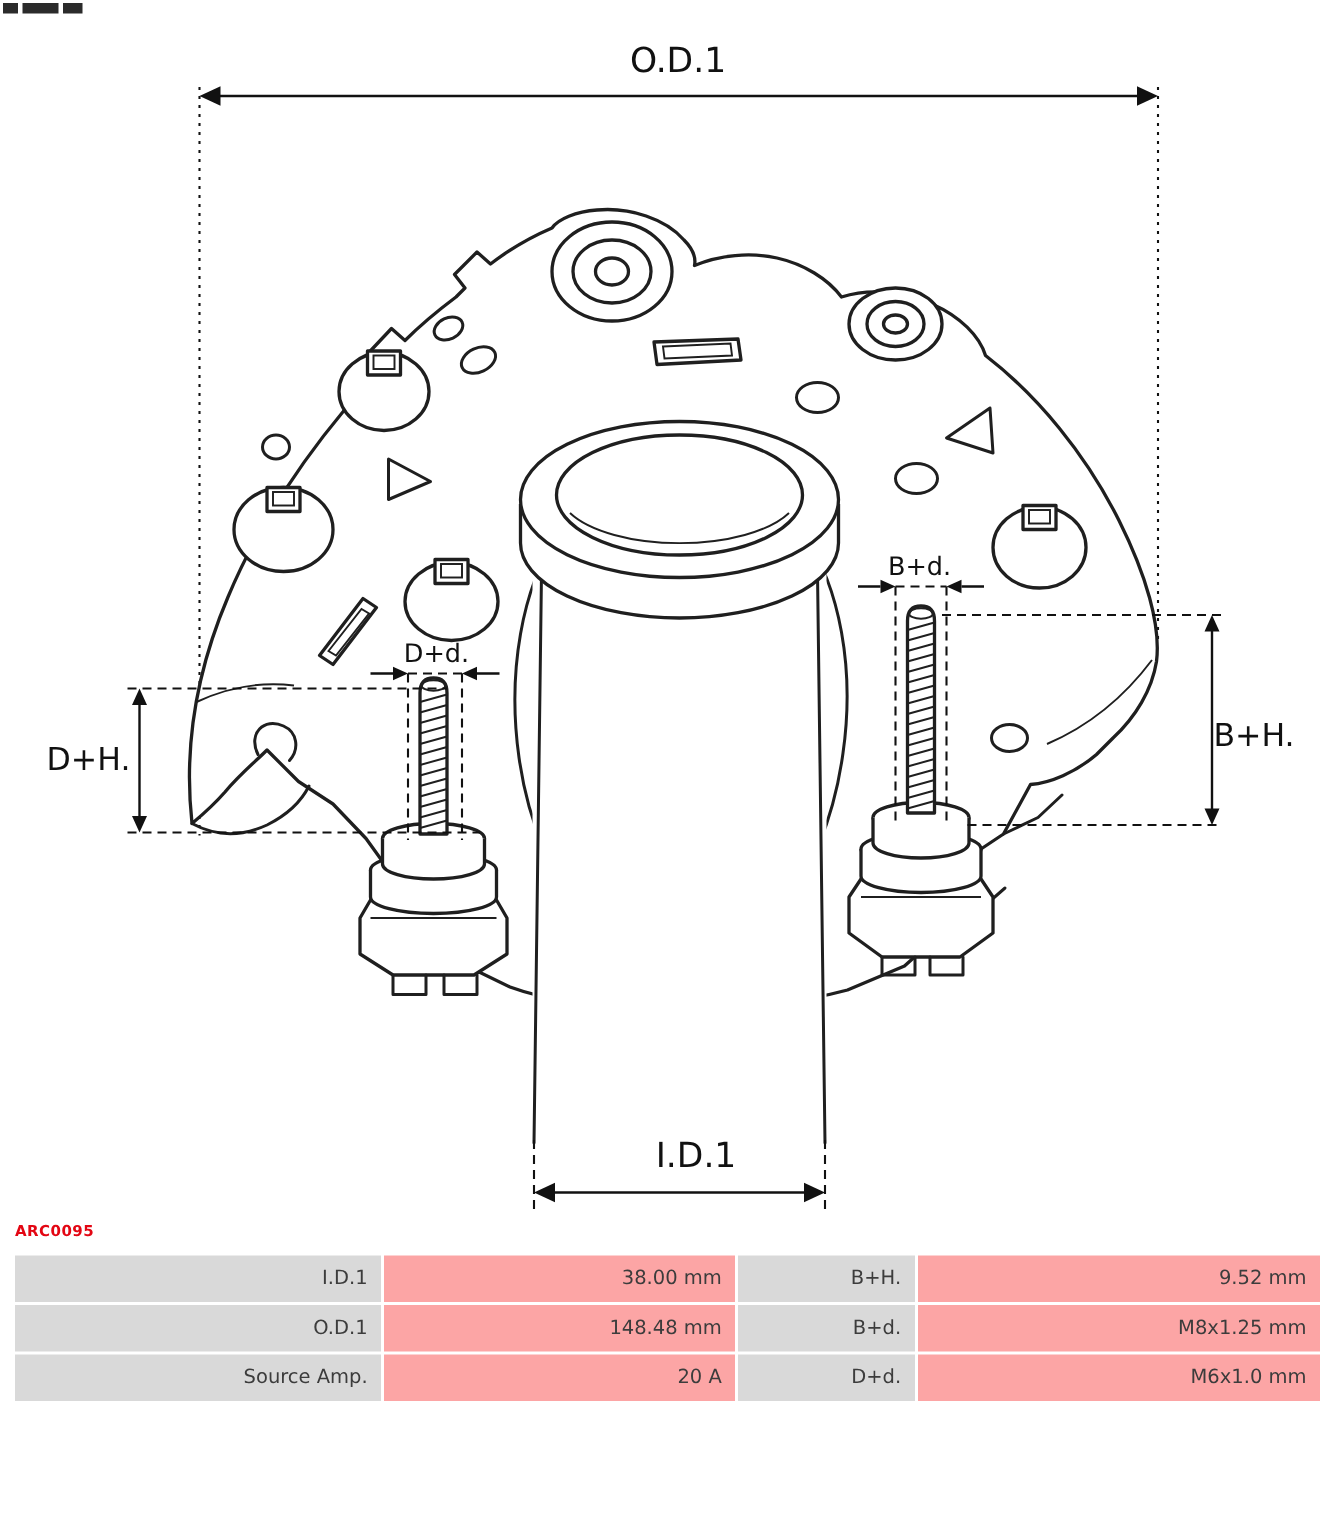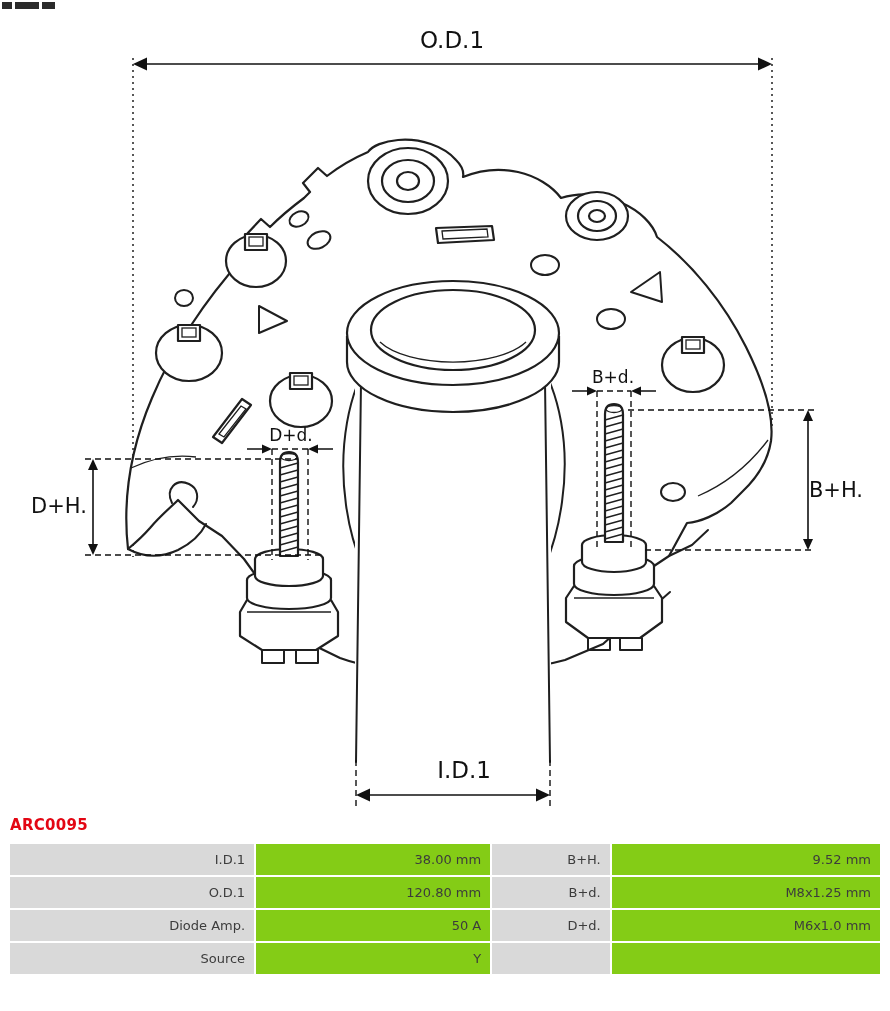--- a/index.html
+++ b/index.html
@@ -15,26 +15,26 @@
   .b{fill:#ffffff;stroke:#1f1f1f;stroke-width:2.2;stroke-linejoin:round;}
   .l{fill:none;stroke:#1f1f1f;stroke-width:2;stroke-linecap:round;stroke-linejoin:round;}
   .t{fill:none;stroke:#1f1f1f;stroke-width:1.3;}
   .w{fill:#ffffff;stroke:none;}
   .dim{fill:none;stroke:#111111;stroke-width:1.6;}
   .dot{fill:none;stroke:#111111;stroke-width:1.4;stroke-dasharray:2,4;}
   .dash{fill:none;stroke:#111111;stroke-width:1.4;stroke-dasharray:6,4;}
   .arr{fill:#111111;stroke:none;}
   text.dimtext{font-family:"DejaVu Sans",sans-serif;fill:#111111;}
 
-  .part-number{color:#e30613;font-weight:bold;font-size:15px;margin:8px 0 0 10px;letter-spacing:.3px;}
+  .part-number{color:#e30613;font-weight:bold;font-size:10px;margin:8px 0 0 10px;letter-spacing:.3px;}
 
   table.spec-table{border-collapse:separate;border-spacing:2px;table-layout:fixed;width:874px;margin:8px 8px 0 8px;font-size:13px;color:#3c3c3c;}
   table.spec-table td{padding:8px 9px 8px 8px;text-align:right;white-space:nowrap;overflow:hidden;}
   td.lab{background:#d9d9d9;}
-  td.val{background:#84cc16;}
+  td.val{background:#fca5a5;}
 </style>
 </head>
 <body>
 
 <div class="watermark">
     <span></span>
     <span></span>
     <span></span>
   </div>
 
@@ -188,30 +188,24 @@
     </colgroup>
   <tbody>
     <tr>
       <td class="lab">I.D.1</td>
       <td class="val">38.00 mm</td>
       <td class="lab">B+H.</td>
       <td class="val">9.52 mm</td>
     </tr>
     <tr>
       <td class="lab">O.D.1</td>
-      <td class="val">120.80 mm</td>
+      <td class="val">148.48 mm</td>
       <td class="lab">B+d.</td>
       <td class="val">M8x1.25 mm</td>
     </tr>
     <tr>
-      <td class="lab">Diode Amp.</td>
-      <td class="val">50 A</td>
+      <td class="lab">Source Amp.</td>
+      <td class="val">20 A</td>
       <td class="lab">D+d.</td>
       <td class="val">M6x1.0 mm</td>
     </tr>
-    <tr>
-      <td class="lab">Source</td>
-      <td class="val">Y</td>
-      <td class="lab"></td>
-      <td class="val"></td>
-    </tr>
   </tbody>
 </table>
 
 </body></html>

